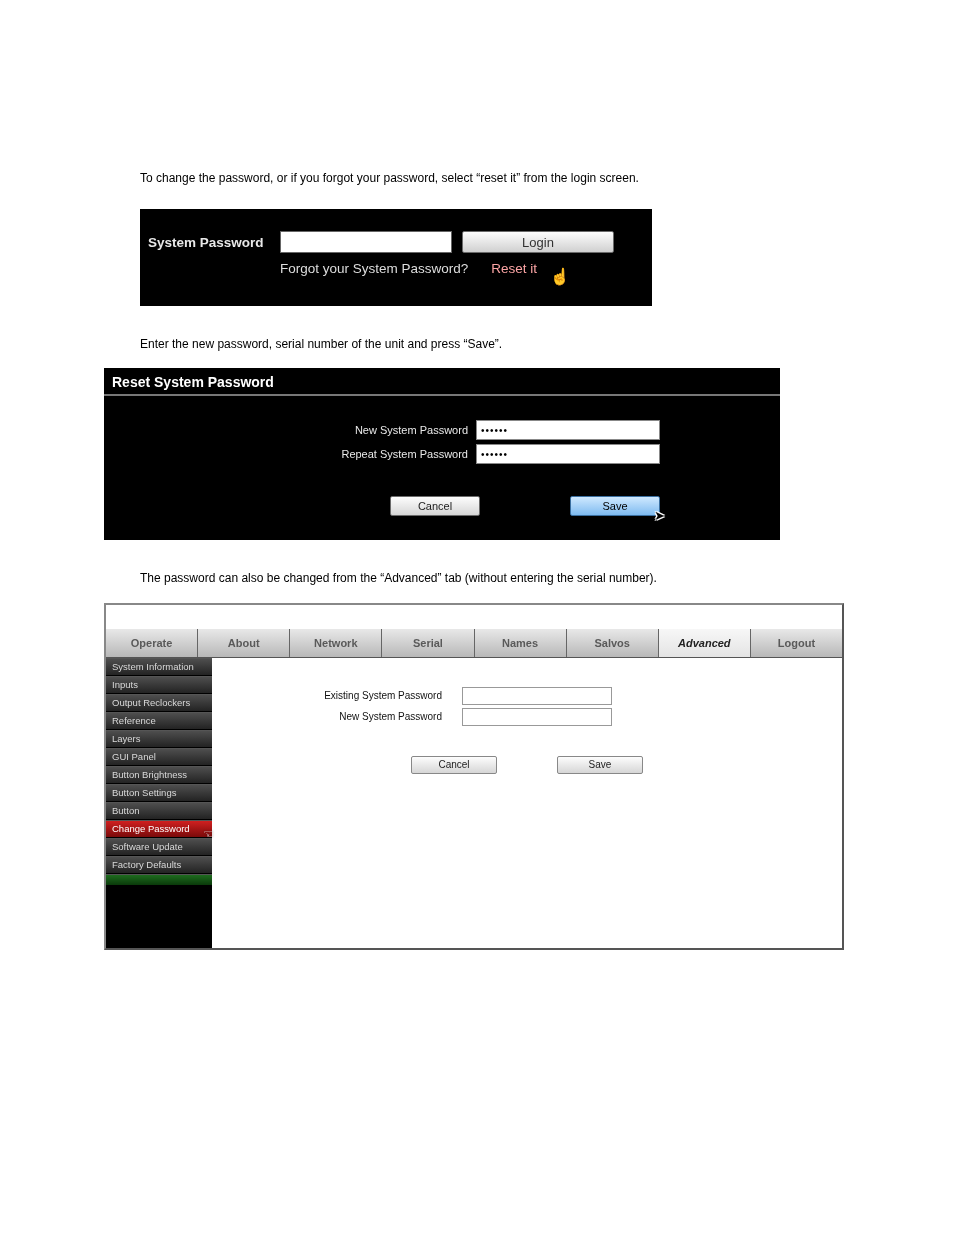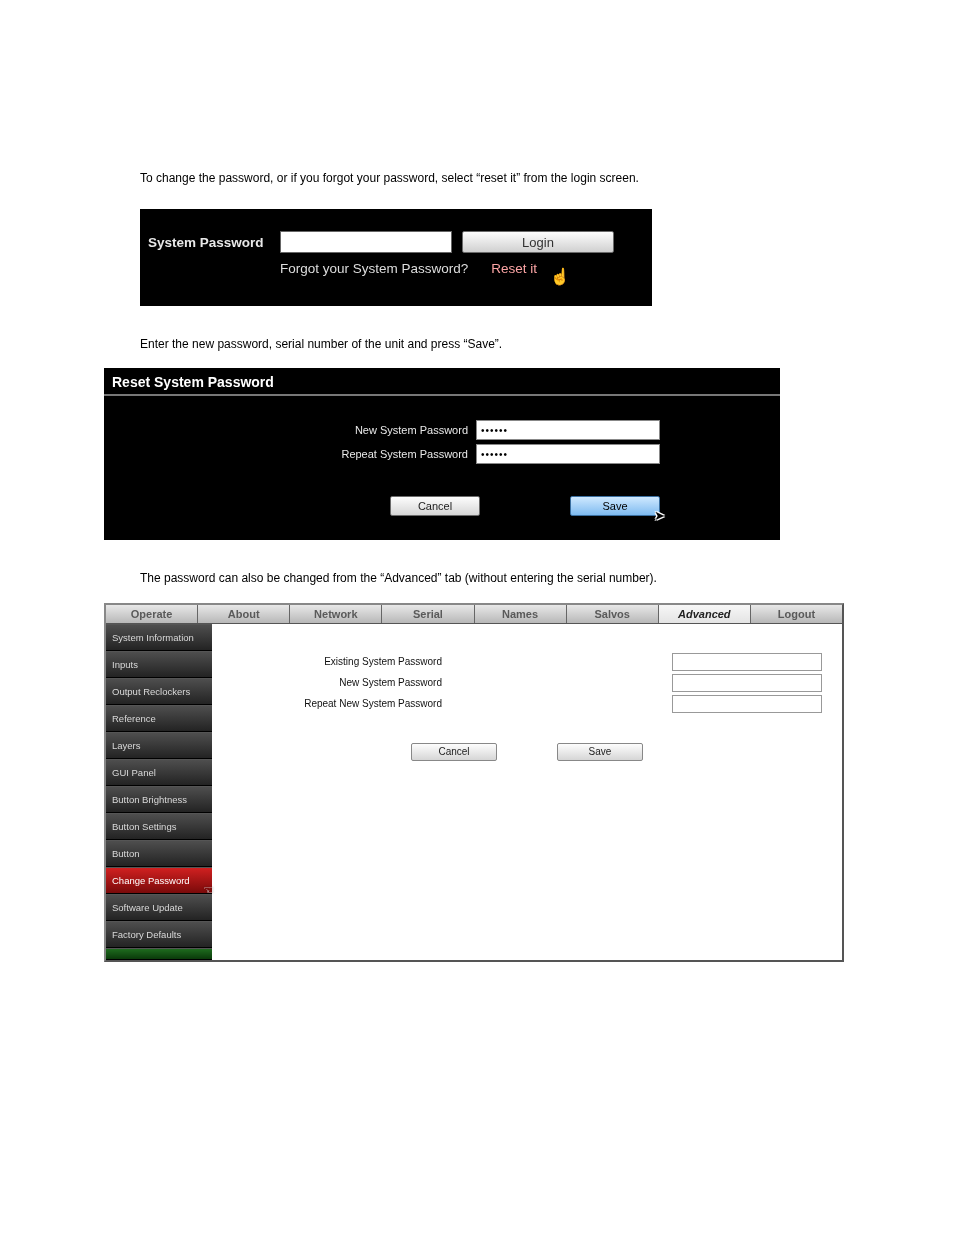--- a/index.html
+++ b/index.html
@@ -133,43 +133,44 @@
     border-bottom-color: #555;
     background: #fff;
     font-family: Arial, sans-serif;
   }
   .adv-tabs {
     display: flex;
     border-bottom: 1px solid #555;
   }
   .adv-tab {
     flex: 1;
-    height: 18px;
+    height: 28px;
     display: flex;
     align-items: center;
     justify-content: center;
     font-size: 11px;
     font-weight: bold;
     color: #5a5a5a;
     background: linear-gradient(#e8e8e8, #b8b8b8);
     border-right: 1px solid #666;
     cursor: pointer;
+    margin-top: 24px;
   }
   .adv-tab:last-child { border-right: none; }
   .adv-tab.active { background: linear-gradient(#f7f7f7, #e4e4e4); color: #222; font-style: italic; }
 
   .adv-body { display: flex; min-height: 290px; }
   .adv-sidebar {
     width: 106px;
     background: #000;
     display: flex;
     flex-direction: column;
   }
   .side-item {
-    height: 27px;
+    height: 18px;
     display: flex;
     align-items: center;
     padding: 0 6px;
     font-size: 9.5px;
     color: #d9d9d9;
     background: linear-gradient(#4e4e4e, #232323);
     border-bottom: 1px solid #000;
     border-top: 1px solid #555;
     cursor: pointer;
   }
@@ -188,21 +189,21 @@
   }
   .side-item.green {
     background: linear-gradient(#1e6b1e, #0a3a0a);
     height: 12px;
   }
 
   .adv-content { flex: 1; padding: 26px 20px 20px 20px; }
   .adv-row {
     display: flex;
     align-items: center;
-    justify-content: space-between;
+    justify-content: flex-start;
     gap: 20px;
     margin: 3px 0;
   }
   .adv-label {
     width: 210px;
     text-align: right;
     font-size: 10px;
     color: #111;
   }
   .adv-input {
@@ -343,24 +344,20 @@
     </div>
     <div class="adv-content">
       <div class="adv-row">
         <div class="adv-label">Existing System Password</div>
         <div class="adv-input"></div>
       </div>
       <div class="adv-row">
         <div class="adv-label">New System Password</div>
         <div class="adv-input"></div>
       </div>
-      <div class="adv-row">
-        <div class="adv-label">Repeat New System Password</div>
-        <div class="adv-input"></div>
-      </div>
       <div class="adv-buttons">
         <button class="adv-btn">Cancel</button>
         <button class="adv-btn">Save</button>
       </div>
     </div>
   </div>
 </div>
 
 </div>
 

